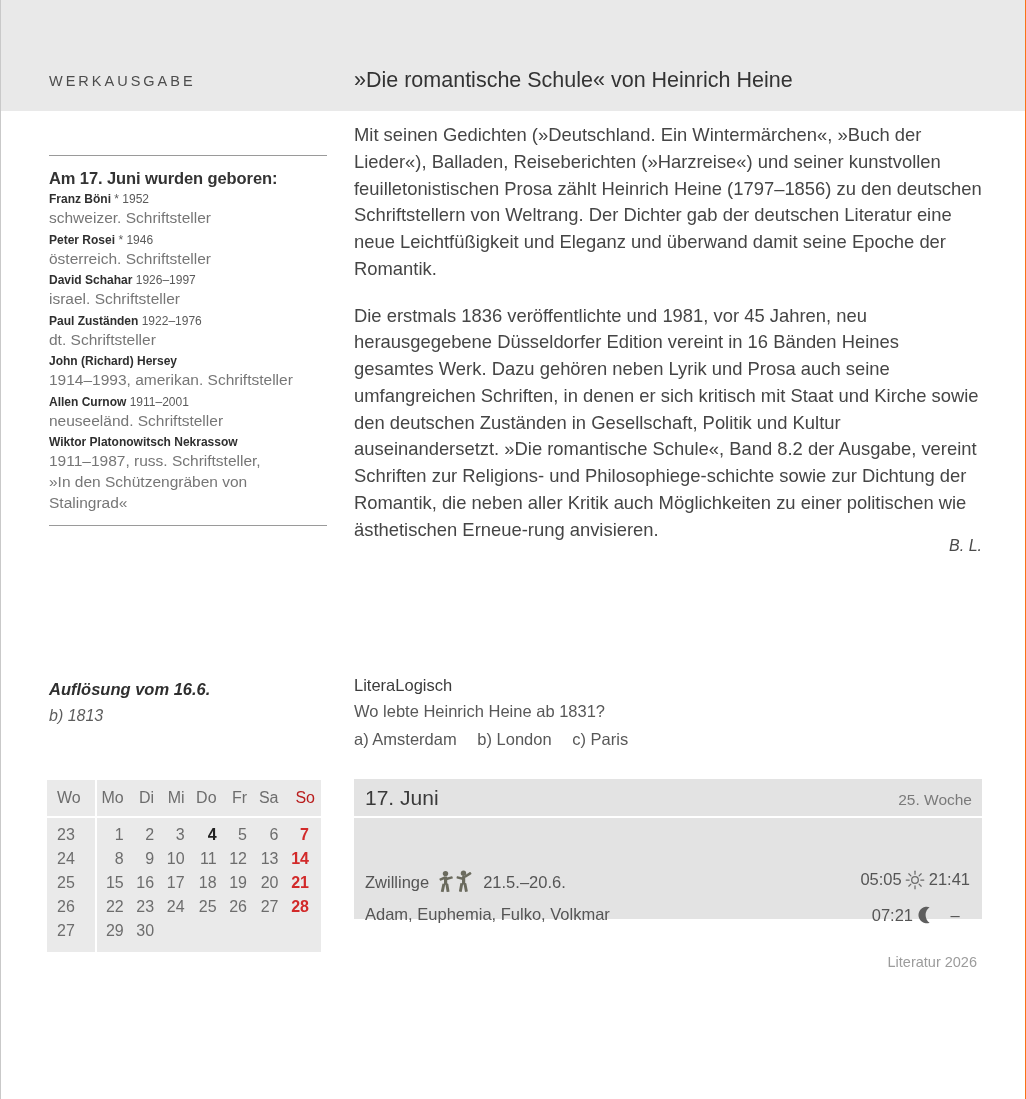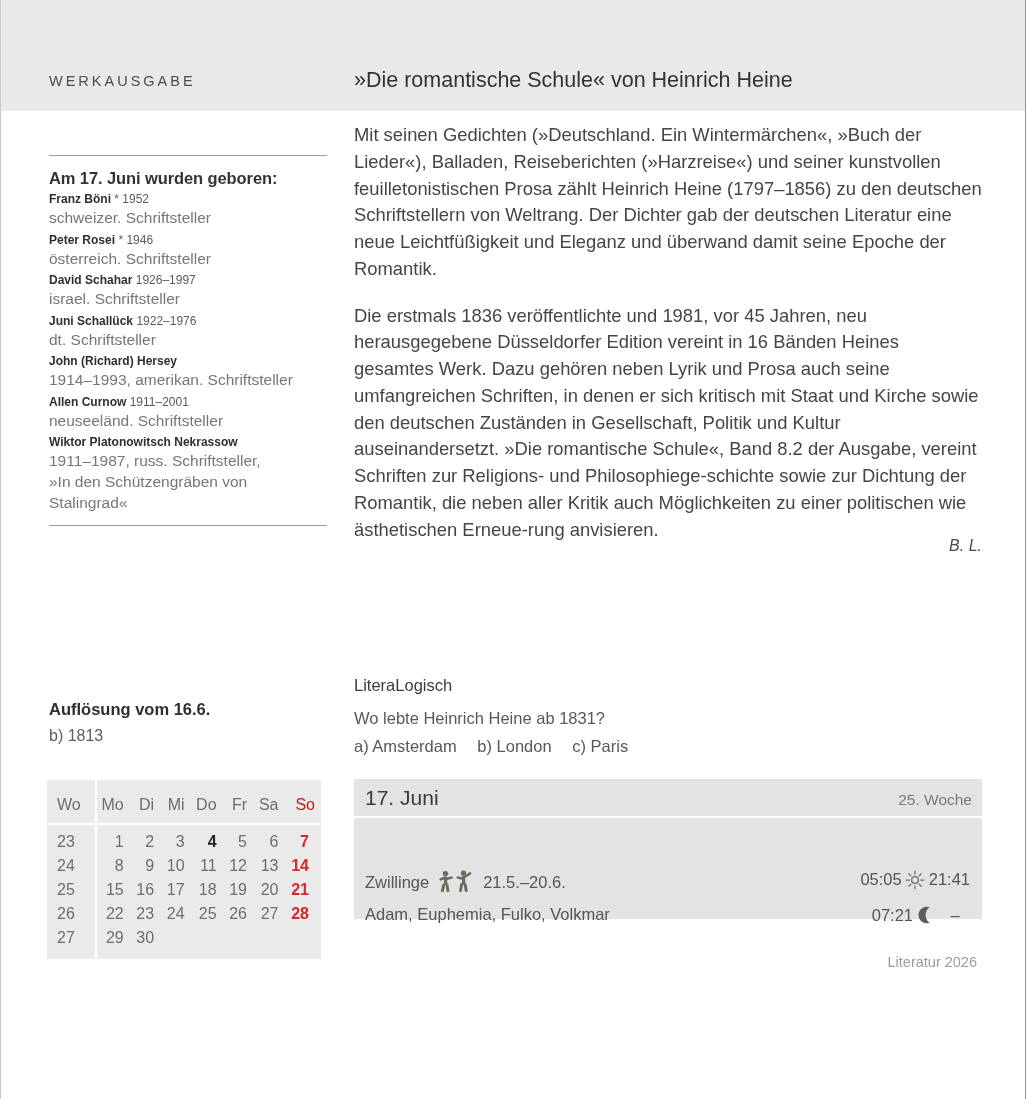--- a/index.html
+++ b/index.html
@@ -87,22 +87,23 @@
     line-height: 1.33;
   }
   .rule-bottom {
     margin-top: 12px;
   }
 
   
   .resolution {
     position: absolute;
     left: 48px;
-    top: 700px;
+    top: 680px;
     width: 280px;
+    font-style: italic;
   }
   .resolution-title {
     font-size: 16.5px;
     font-weight: bold;
     color: #2f2f2f;
   }
   .resolution-answer {
     margin-top: 8px;
     font-size: 16px;
     color: #5d5d5d;
@@ -121,21 +122,21 @@
     width: 100%;
     font-size: 16px;
     color: #6d6d6d;
   }
   .minical th, .minical td {
     text-align: right;
     padding: 3px 6px 3px 0;
     font-weight: normal;
   }
   .minical thead th {
-    padding-top: 16px;
+    padding-top: 9px;
     padding-bottom: 9px;
     color: #6d6d6d;
   }
   .minical thead th.sun { color: #b91c1c; text-align: right; }
   .minical tbody tr td:first-child,
   .minical thead th:first-child {
     width: 42px;
     padding-left: 10px;
     text-align: left;
     border-right: 2px solid #ffffff;
@@ -176,21 +177,21 @@
     position: absolute;
     left: 353px;
     top: 676px;
     width: 628px;
   }
   .quiz-title {
     font-size: 16.5px;
     color: #3b3b3b;
   }
   .quiz-question {
-    margin-top: 14px;
+    margin-top: 7px;
     font-size: 16.5px;
     color: #585858;
   }
   .quiz-options {
     margin-top: 9px;
     font-size: 16.5px;
     color: #585858;
   }
   .quiz-options .opt { margin-right: 16px; }
 
@@ -313,21 +314,21 @@
     </div>
     <div class="birth">
       <div class="birth-line1"><span class="nm">Peter Rosei</span> <span class="dt">* 1946</span></div>
       <div class="birth-line2">österreich. Schriftsteller</div>
     </div>
     <div class="birth">
       <div class="birth-line1"><span class="nm">David Schahar</span> <span class="dt">1926–1997</span></div>
       <div class="birth-line2">israel. Schriftsteller</div>
     </div>
     <div class="birth">
-      <div class="birth-line1"><span class="nm">Juni Schallück</span> <span class="dt">1922–1976</span></div>
+      <div class="birth-line1"><span class="nm">Paul Zuständen</span> <span class="dt">1922–1976</span></div>
       <div class="birth-line2">dt. Schriftsteller</div>
     </div>
     <div class="birth">
       <div class="birth-line1"><span class="nm">John (Richard) Hersey</span> <span class="dt"></span></div>
       <div class="birth-line2">1914–1993, amerikan. Schriftsteller</div>
     </div>
     <div class="birth">
       <div class="birth-line1"><span class="nm">Allen Curnow</span> <span class="dt">1911–2001</span></div>
       <div class="birth-line2">neuseeländ. Schriftsteller</div>
     </div>

